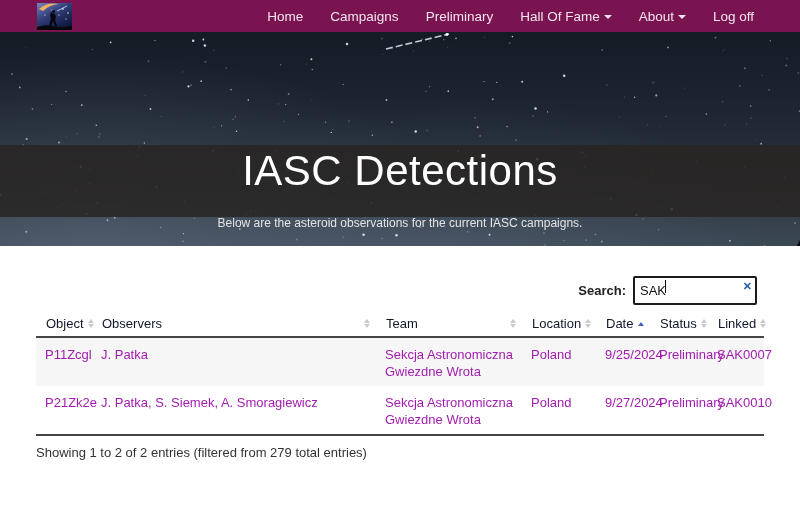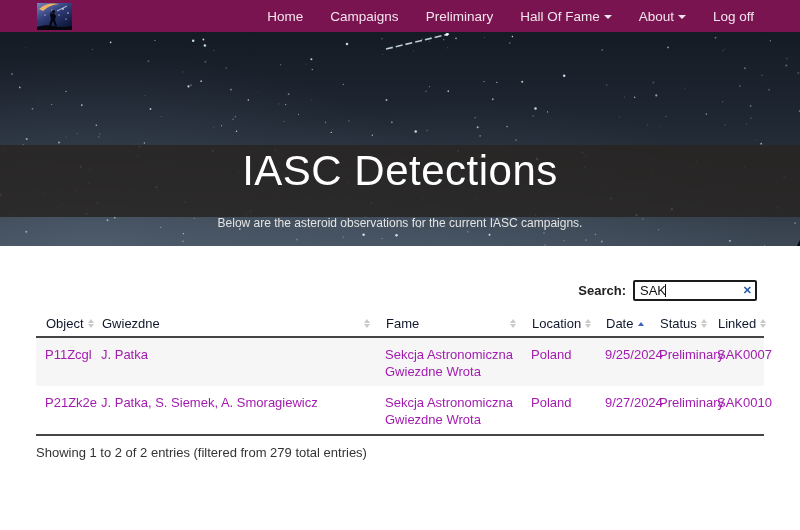--- a/index.html
+++ b/index.html
@@ -28,21 +28,21 @@
           display:flex; flex-direction:column; align-items:center; justify-content:flex-start; padding-top:3px; }
   .band h1 { color:#fff; font-size:42px; font-weight:400; line-height:46px; letter-spacing:0.5px; }
   .band p  { color:#e4e4e4; font-size:12px; margin-top:22px; }
 
   
   .content { background:#fff; }
   .search-row { display:flex; justify-content:flex-end; align-items:center; gap:7px;
                 margin:33px 43px 0 0; height:22px; }
   .search-label { font-size:13px; color:#222; font-weight:600; }
   .search-wrap { position:relative; }
-  .search-wrap input { width:124px; height:21px; border:2px solid #1b1b1b; border-radius:2px;
+  .search-wrap input { width:124px; height:29px; border:2px solid #1b1b1b; border-radius:2px;
                        font-family:"Liberation Sans",sans-serif; font-size:13px; color:#111;
                        padding:1px 18px 1px 5px; outline:none; }
   .text-caret { position:absolute; left:32px; top:4px; width:1px; height:13px; background:#111; }
   .clear-x { position:absolute; right:5px; top:3px; font-size:11px; font-weight:700;
              color:var(--clear-icon,#2a5caa); cursor:pointer; line-height:15px; }
 
   
   table.detections { width:728px; margin:10px 36px 0 36px; border-collapse:collapse; table-layout:fixed; }
   th { text-align:left; font-weight:400; color:#0f172a; font-size:13px;
        padding:5px 6px 5px 10px; border-bottom:2px solid #454545; cursor:pointer; }
@@ -451,30 +451,30 @@
             <span class="th-inner">
               <span>Object</span>
               <span class="sort-icon">
                 <span class="up"></span>
                 <span class="down"></span>
               </span>
             </span>
           </th>
         <th class="sort-none">
             <span class="th-inner">
-              <span>Gwiezdne</span>
+              <span>Observers</span>
               <span class="sort-icon">
                 <span class="up"></span>
                 <span class="down"></span>
               </span>
             </span>
           </th>
         <th class="sort-none">
             <span class="th-inner">
-              <span>Fame</span>
+              <span>Team</span>
               <span class="sort-icon">
                 <span class="up"></span>
                 <span class="down"></span>
               </span>
             </span>
           </th>
         <th class="sort-none">
             <span class="th-inner">
               <span>Location</span>
               <span class="sort-icon">

